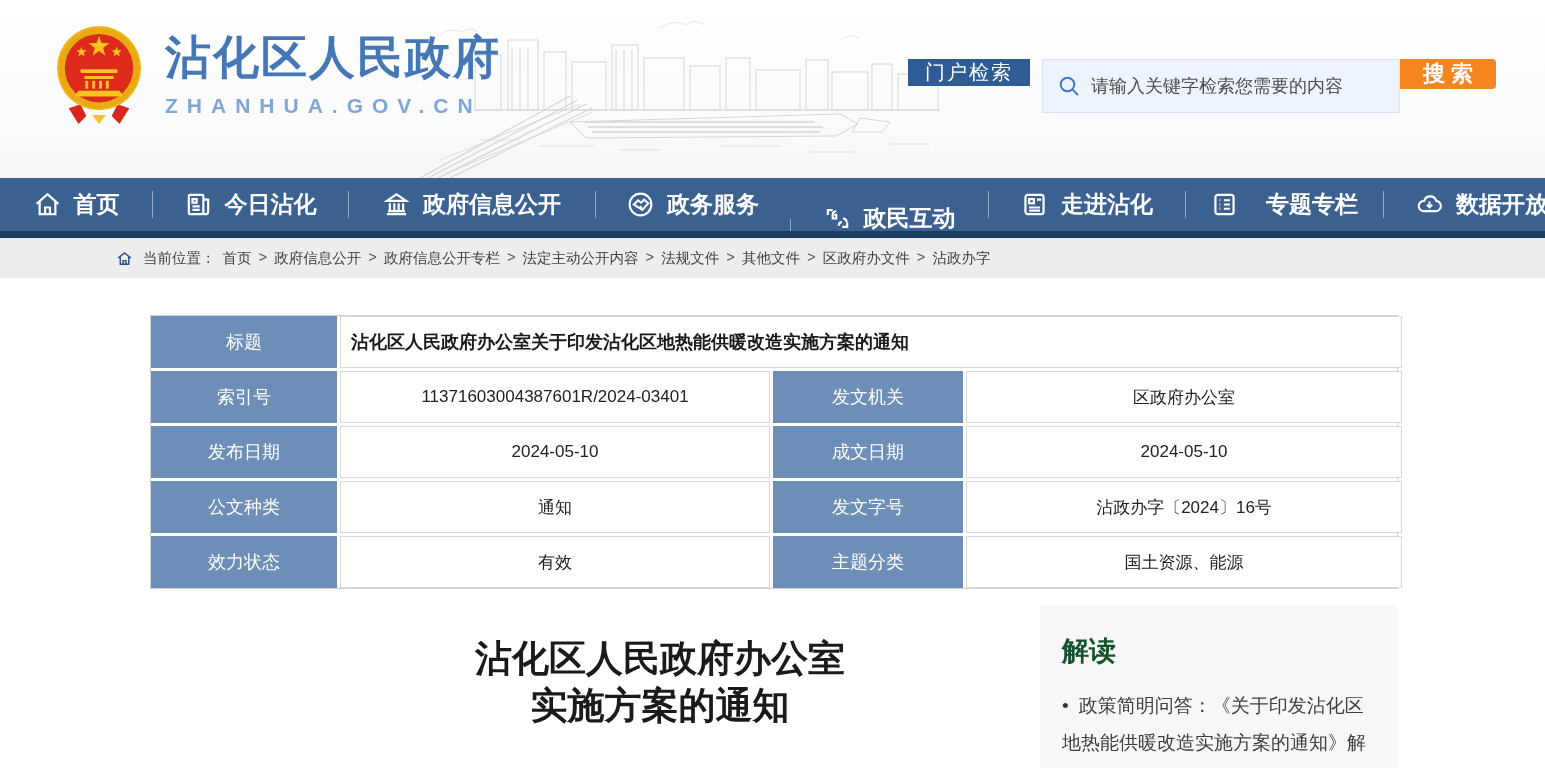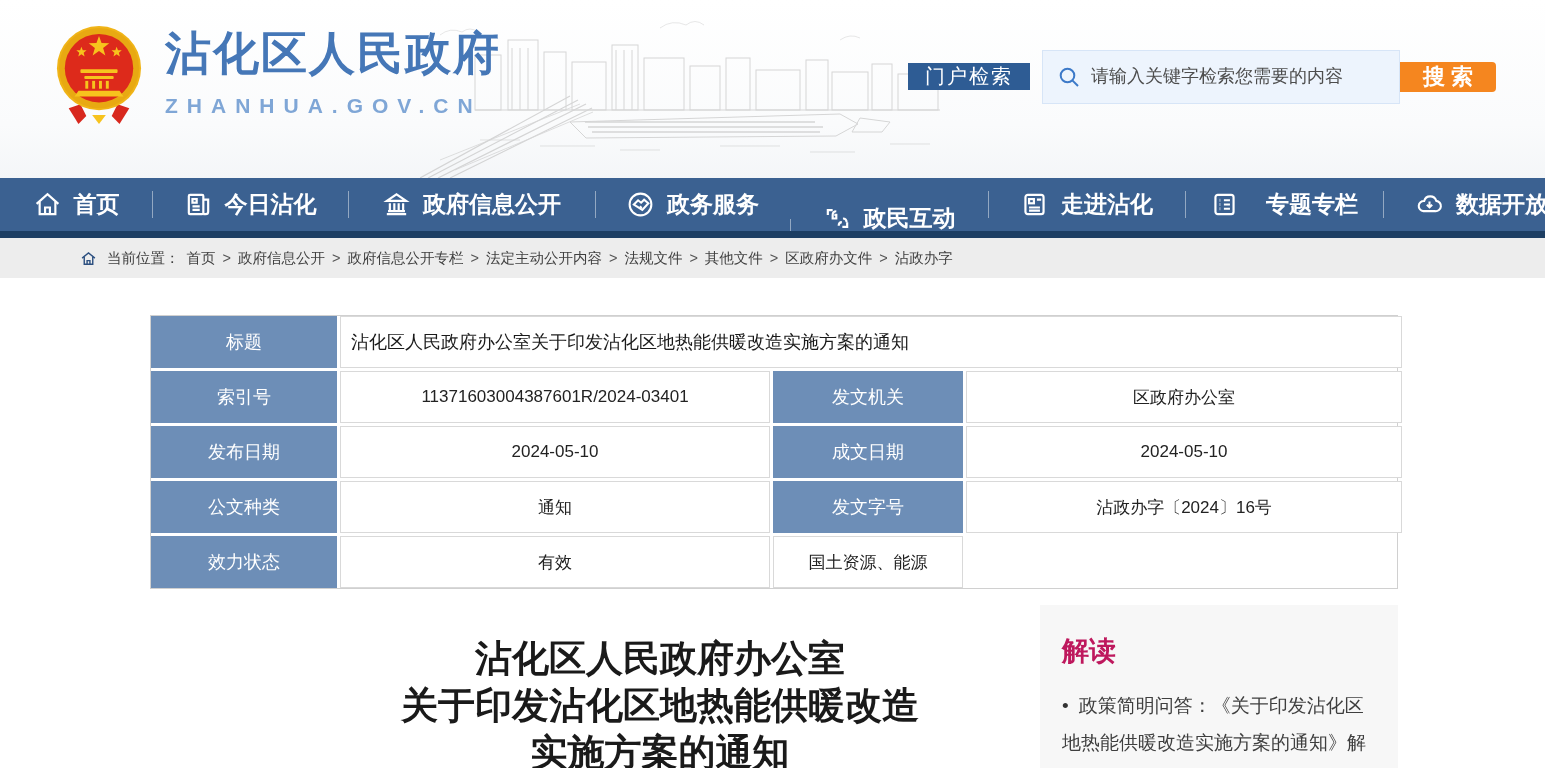--- a/index.html
+++ b/index.html
@@ -5,24 +5,24 @@
   * { margin:0; padding:0; box-sizing:border-box; }
   html,body { width:1545px; height:768px; overflow:hidden; background:#fff;
     font-family:"Liberation Sans","DejaVu Sans",sans-serif; }
 
   
   .header { position:relative; width:1545px; height:178px;
     background:linear-gradient(180deg,#ffffff 0%,#fafbfc 70%,#f4f6f8 100%); overflow:hidden; }
   .sketch { position:absolute; left:420px; top:0; width:560px; height:178px; opacity:.75; }
   .logo-block { position:absolute; left:55px; top:22px; display:flex; align-items:center; gap:22px; cursor:pointer; }
   .emblem { width:88px; height:106px; }
-  .site-name { font-size:46px; font-weight:bold; color:#4577b7; letter-spacing:2px; line-height:1.1;font-family:Liberation Mono, monospace; }
+  .site-name { font-size:46px; font-weight:bold; color:#4577b7; letter-spacing:2px; line-height:1.1; }
   .site-domain { font-size:21px; color:#7fa6d6; letter-spacing:9px; margin-top:11px; font-weight:bold; }
 
-  .search-row { position:absolute; top:53px; right:49px; display:flex; align-items:center; height:47px; }
+  .search-row { position:absolute; top:59px; right:49px; display:flex; align-items:flex-start; height:47px; }
   .portal-btn { width:122px; background:#2e5c94; color:#fff; font-size:20px;
     display:flex; align-items:center; justify-content:center; letter-spacing:2px; cursor:pointer; margin-right:12px; }
   .search-box { width:358px; background:#edf4fd; border:1px solid #d7e5f7; display:flex; align-items:center; padding:14px 14px; }
   .search-box svg { flex:0 0 auto; margin-right:10px; }
   .search-input { border:none; outline:none; background:transparent; width:100%; font-size:18px; color:#333;
     font-family:inherit; }
   .search-input::placeholder { color:#4d4d4d; opacity:1; }
   .search-btn { width:96px; background:#f5861f; color:#fff; font-size:22px; font-weight:bold;
     display:flex; align-items:center; justify-content:center; border-radius:0 4px 4px 0; cursor:pointer; }
 
@@ -35,44 +35,44 @@
   .nav-item:nth-child(3){width:247px;} .nav-item:nth-child(4){width:195px;}
   .nav-item:nth-child(5){width:198px;margin-top:28px;} .nav-item:nth-child(6){width:197px;}
   .nav-item:nth-child(7){width:198px;gap:27px;} .nav-item:nth-child(8){width:197px;}
   .nav-item + .nav-item::before { content:""; position:absolute; left:0; top:13px; height:27px;
     border-left:1px solid rgba(255,255,255,.45); }
   .nav-item svg { width:29px; height:29px; }
   .nav-strip { width:1545px; height:7px; background:#1d3e63; }
 
   
   .breadcrumb { width:1545px; height:40px; background:#ededed; display:flex; align-items:center;
-    padding-left:80px; font-size:14.5px; color:#3f3f3f; gap:7px; }
+    padding-left:116px; font-size:14.5px; color:#3f3f3f; gap:7px;font-family:Liberation Mono, monospace; }
   .breadcrumb svg { margin-right:3px; }
   .crumb { cursor:pointer; }
   .crumb-sep { color:#555; }
 
   
   .main { width:1545px; padding-left:150px; }
 
   .info-table { margin-top:37px; width:1248px; border:1px solid #d0d0d0;
     display:grid; grid-template-columns:186px 430px 190px 436px; grid-template-rows:repeat(5,52px);
     gap:3px; background:#fff; }
   .cell { display:flex; align-items:center; justify-content:center; }
   .cell.label { background:#6d8eb7; color:#fff; font-size:18px;text-align:center; }
   .cell.value { border:1px solid #d9d9d9; color:#222; font-size:17px; background:#fff; }
   .cell.title-value { grid-column:2 / 5; justify-content:flex-start; padding:12px 10px;
-    font-weight:normal; font-size:18px; color:#1a1a1a; }
+    font-weight:bold; font-size:18px; color:#1a1a1a; }
 
   .article-row { display:flex; width:1248px; }
   .article-col { width:890px; padding-left:130px; }
   .doc-title { margin-top:46px; text-align:center; font-size:37px; font-weight:bold;
     color:#1a1a1a; line-height:47px; }
   .side-box { width:358px; margin-left:0; margin-top:16px; background:#f7f7f7; padding:28px 20px 20px 22px;
     min-height:165px; }
-  .side-heading { color:#be185d; font-size:27px; font-weight:bold; margin-bottom:18px; }
+  .side-heading { color:#14532d; font-size:27px; font-weight:bold; margin-bottom:18px; }
   .side-item { font-size:19px; color:#3f3f3f; line-height:37px; cursor:pointer; }
   .side-item .bullet { margin-right:10px; color:#333; }
 </style>
 </head>
 <body>
 
 <div class="header">
   <svg class="sketch" viewBox="0 0 560 178" fill="none" stroke="#c9c9c9" stroke-width="1">
     <path d="M20 35q10-8 22-3 q8-6 16 0" opacity=".6"></path>
     <path d="M240 28q12-9 26-3 q9-7 18 0" opacity=".6"></path>
@@ -253,28 +253,28 @@
     <div class="cell label">成文日期</div>
     <div class="cell value">2024-05-10</div>
 
     <div class="cell label">公文种类</div>
     <div class="cell value">通知</div>
     <div class="cell label">发文字号</div>
     <div class="cell value">沾政办字〔2024〕16号</div>
 
     <div class="cell label">效力状态</div>
     <div class="cell value">有效</div>
+    <div class="cell label">主题分类</div>
     <div class="cell value">国土资源、能源</div>
   </div>
 
   <div class="article-row">
     <div class="article-col">
       <div class="doc-title">
         <div>沾化区人民政府办公室</div>
-        <div>关于印发沾化区地热能供暖改造</div>
         <div>实施方案的通知</div>
       </div>
     </div>
 
     <div class="side-box">
       <div class="side-heading">解读</div>
       <div class="side-item">
         <span class="bullet">•</span><span>政策简明问答：《关于印发沾化区地热能供暖改造实施方案的通知》解读</span>
       </div>
     </div>

